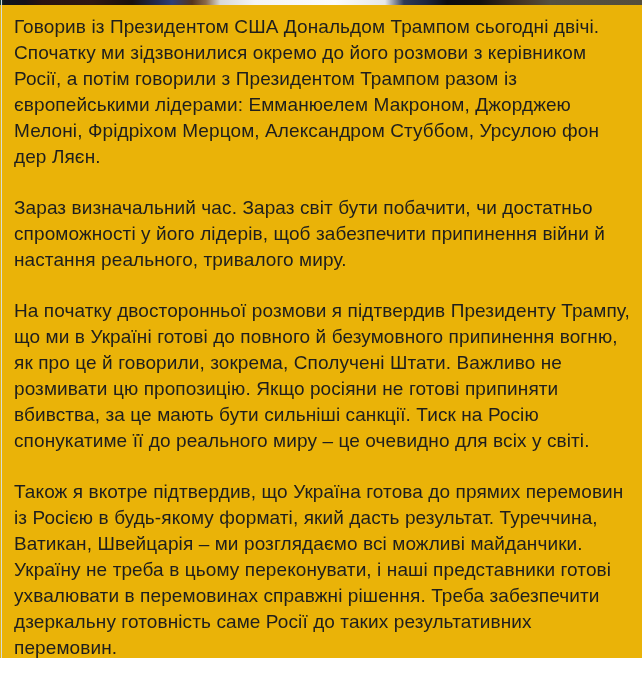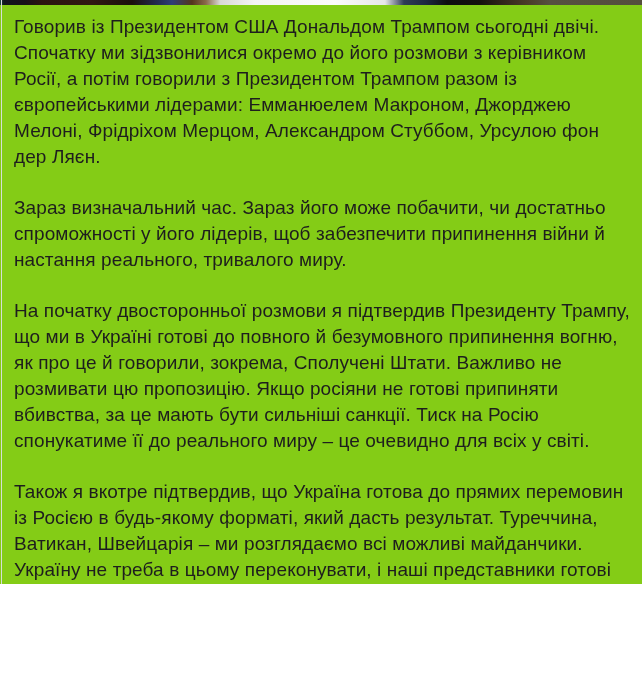--- a/index.html
+++ b/index.html
@@ -4,22 +4,22 @@
 <style>
   html, body {
     margin: 0;
     padding: 0;
     background: #ffffff;
     font-family: "Liberation Sans", "DejaVu Sans", sans-serif;
   }
   .page {
     position: relative;
     width: 642px;
-    height: 584px;
-    background: #84cc16;
+    height: 658px;
+    background: #eab308;
     overflow: hidden;
   }
   
   .left-edge {
     position: absolute;
     left: 1px;
     top: 0;
     bottom: 0;
     width: 1px;
     background: #d6ded8;
@@ -45,17 +45,17 @@
   }
 </style>
 </head>
 <body>
 
 <div class="page">
   <div class="photo-strip" style="background: linear-gradient(90deg, rgb(29, 74, 66) 0px, rgb(16, 21, 29) 4px, rgb(23, 16, 25) 25px, rgb(43, 20, 16) 42px, rgb(48, 24, 18) 92px, rgb(26, 15, 12) 132px, rgb(35, 44, 82) 158px, rgb(46, 63, 119) 172px, rgb(84, 51, 28) 192px, rgb(138, 106, 74) 206px, rgb(216, 216, 214) 220px, rgb(244, 244, 244) 255px, rgb(251, 251, 251) 335px, rgb(230, 231, 232) 385px, rgb(46, 58, 86) 404px, rgb(29, 39, 64) 426px, rgb(13, 13, 16) 447px, rgb(20, 16, 13) 480px, rgb(48, 36, 26) 502px, rgb(74, 58, 40) 527px, rgb(86, 80, 64) 550px, rgb(84, 78, 61) 642px);"></div>
   <div class="left-edge"></div>
   <div class="post-text">
     <p>Говорив із Президентом США Дональдом Трампом сьогодні двічі. Спочатку ми зідзвонилися окремо до його розмови з керівником Росії, а потім говорили з Президентом Трампом разом із європейськими лідерами: Емманюелем Макроном, Джорджею Мелоні, Фрідріхом Мерцом, Александром Стуббом, Урсулою фон дер Ляєн.</p>
-    <p>Зараз визначальний час. Зараз його може побачити, чи достатньо спроможності у його лідерів, щоб забезпечити припинення війни й настання реального, тривалого миру.</p>
+    <p>Зараз визначальний час. Зараз світ бути побачити, чи достатньо спроможності у його лідерів, щоб забезпечити припинення війни й настання реального, тривалого миру.</p>
     <p>На початку двосторонньої розмови я підтвердив Президенту Трампу, що ми в Україні готові до повного й безумовного припинення вогню, як про це й говорили, зокрема, Сполучені Штати. Важливо не розмивати цю пропозицію. Якщо росіяни не готові припиняти вбивства, за це мають бути сильніші санкції. Тиск на Росію спонукатиме її до реального миру – це очевидно для всіх у світі.</p>
     <p>Також я вкотре підтвердив, що Україна готова до прямих перемовин із Росією в будь-якому форматі, який дасть результат. Туреччина, Ватикан, Швейцарія – ми розглядаємо всі можливі майданчики. Україну не треба в цьому переконувати, і наші представники готові ухвалювати в перемовинах справжні рішення. Треба забезпечити дзеркальну готовність саме Росії до таких результативних перемовин.</p>
   </div>
 </div>
 
 </body></html>

